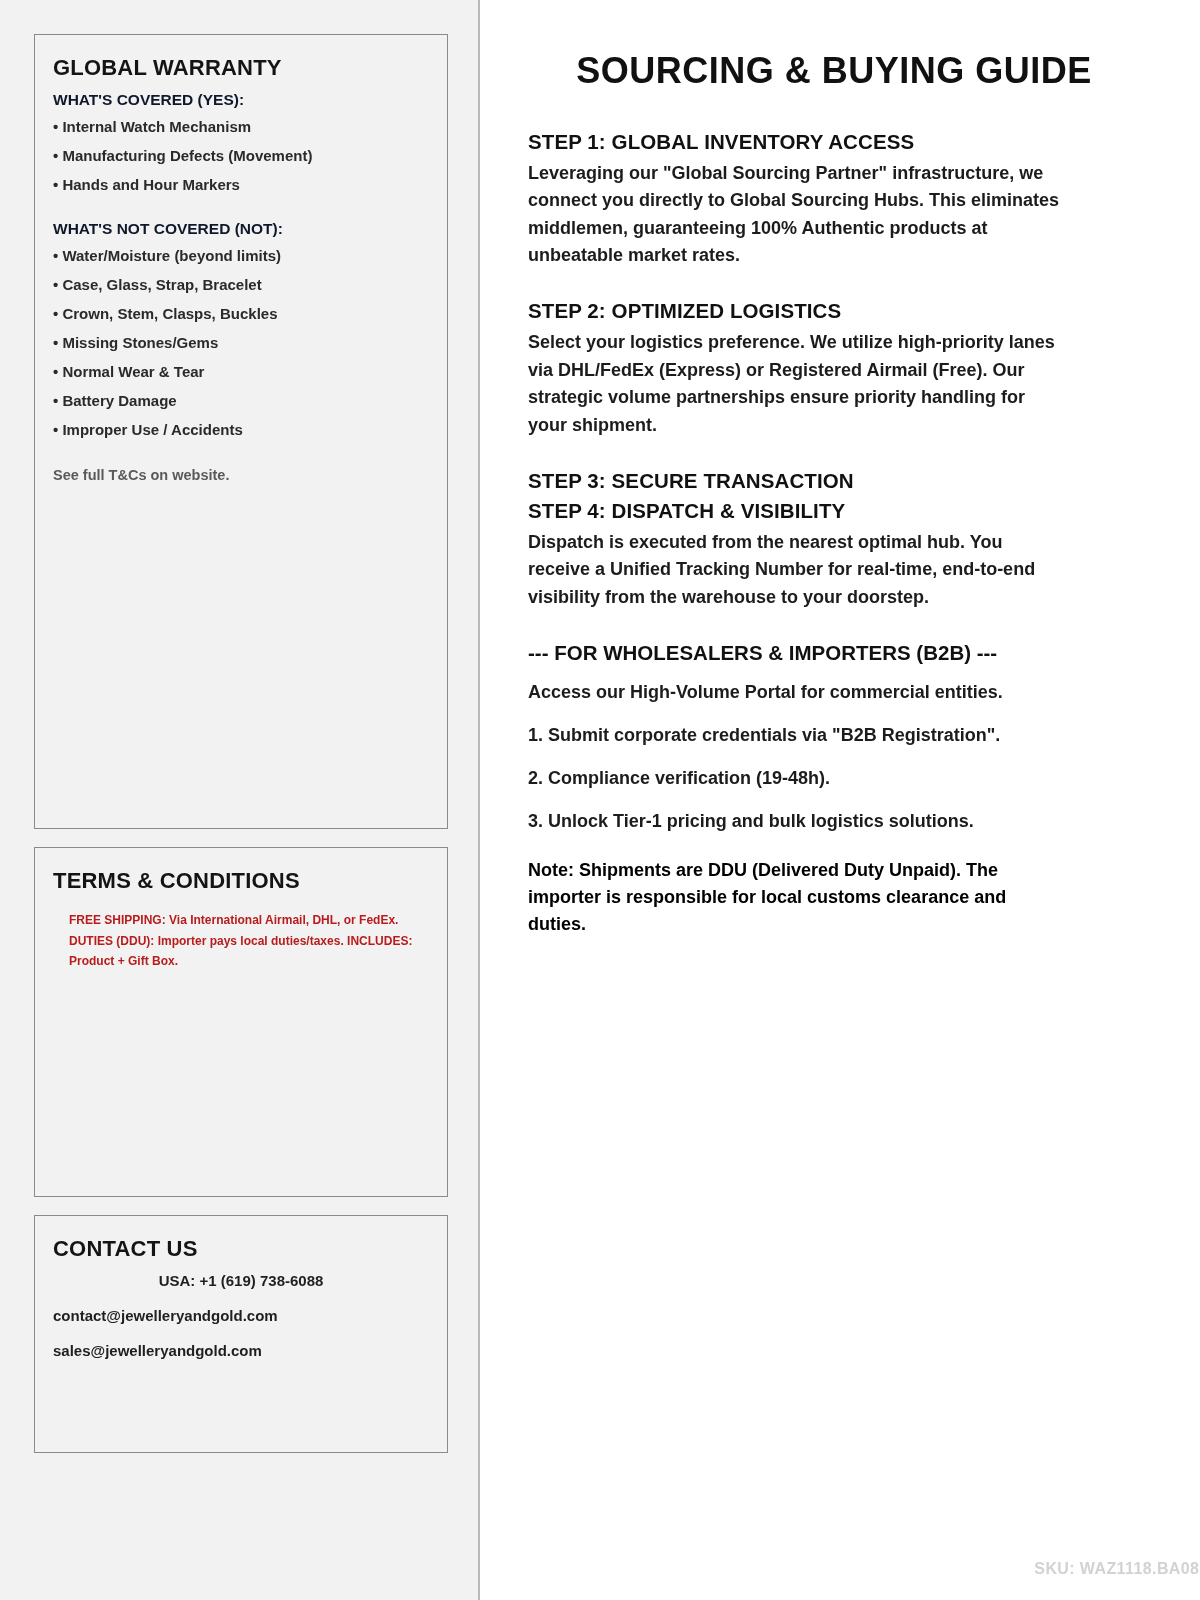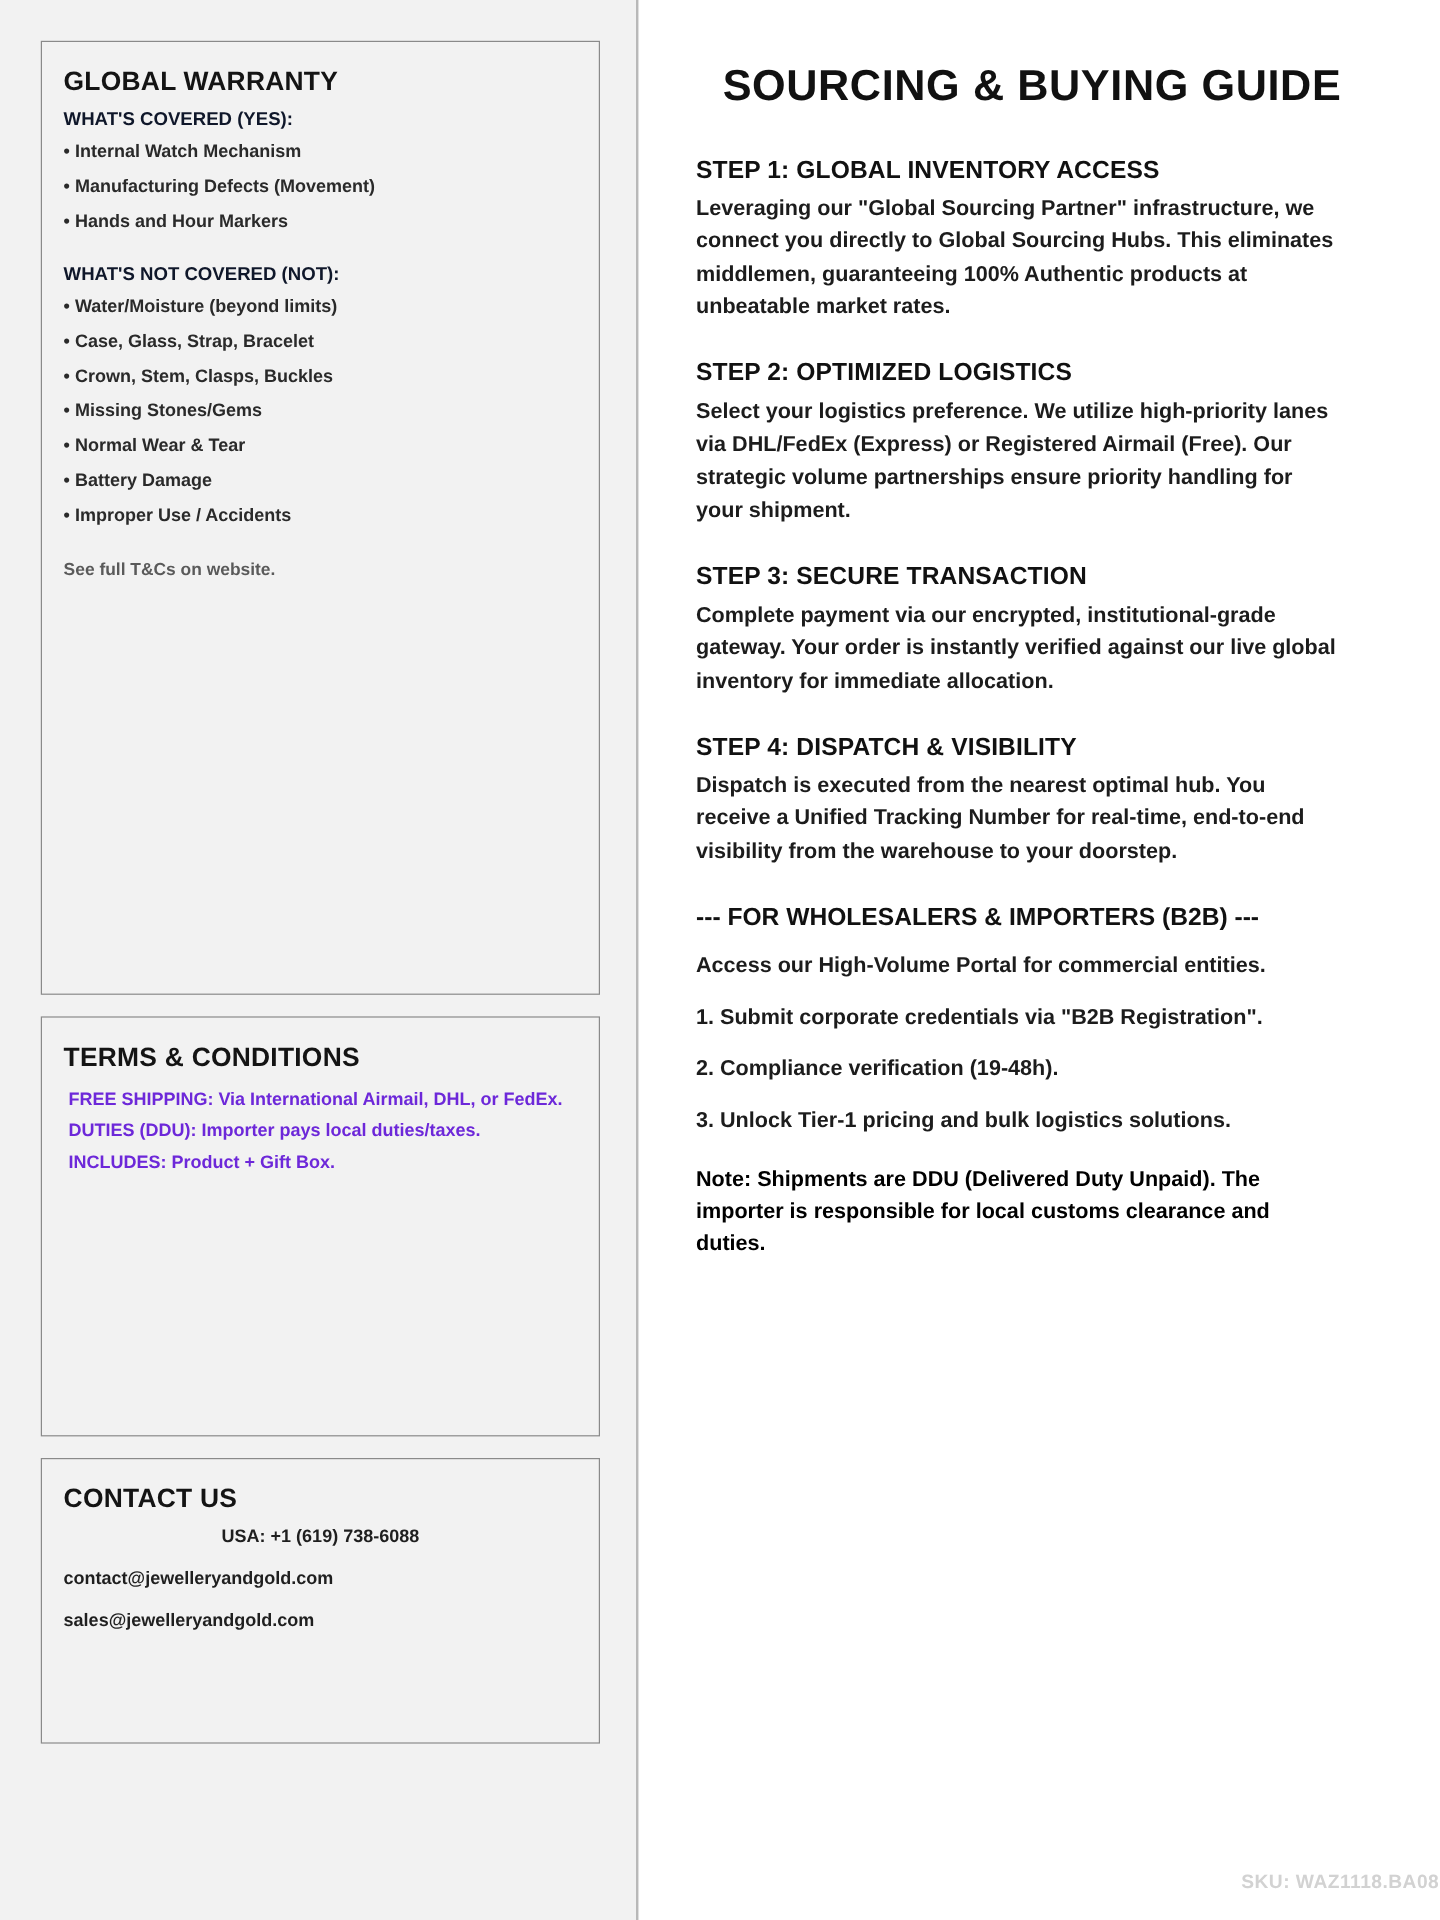--- a/index.html
+++ b/index.html
@@ -15,21 +15,21 @@
   .page {
     position: relative;
     width: 1200px;
     height: 1600px;
     display: flex;
     overflow: hidden;
   }
 
   
   .left-col {
-    width: 532px;
+    width: 480px;
     height: 1600px;
     background: #f2f2f2;
     border-right: 2px solid #b9b9b9;
     padding: 34px 30px 0 34px;
     flex-shrink: 0;
   }
   .panel {
     border: 1px solid #8a8a8a;
     background: #f2f2f2;
     padding: 20px 18px 18px 18px;
@@ -58,25 +58,25 @@
   }
   .note-line {
     font-size: 14.5px;
     font-weight: bold;
     color: #5a5a5a;
     margin-top: 28px;
   }
   .warranty-panel { height: 795px; }
   .terms-panel { height: 350px; }
   .terms-body {
-    font-size: 15px;
+    font-size: 12px;
     font-weight: bold;
     line-height: 1.72;
-    color: #6d28d9;
-    margin: 4px;
+    color: #b91c1c;
+    margin: 16px;
   }
   .contact-panel { height: 238px; }
   .contact-line {
     font-size: 15px;
     font-weight: bold;
     color: #1f1f1f;
     margin: 0 0 18px 0;
   }
   .contact-line:first-of-type { margin-top: 2px; text-align: center; }
 
@@ -191,21 +191,20 @@
       <p class="step-body">Leveraging our "Global Sourcing Partner" infrastructure, we connect you directly to Global Sourcing Hubs. This eliminates middlemen, guaranteeing 100% Authentic products at unbeatable market rates.</p>
     </div>
 
     <div>
       <div class="step-title">STEP 2: OPTIMIZED LOGISTICS</div>
       <p class="step-body">Select your logistics preference. We utilize high-priority lanes via DHL/FedEx (Express) or Registered Airmail (Free). Our strategic volume partnerships ensure priority handling for your shipment.</p>
     </div>
 
     <div>
       <div class="step-title">STEP 3: SECURE TRANSACTION</div>
-      <p class="step-body">Complete payment via our encrypted, institutional-grade gateway. Your order is instantly verified against our live global inventory for immediate allocation.</p>
     </div>
 
     <div>
       <div class="step-title">STEP 4: DISPATCH &amp; VISIBILITY</div>
       <p class="step-body">Dispatch is executed from the nearest optimal hub. You receive a Unified Tracking Number for real-time, end-to-end visibility from the warehouse to your doorstep.</p>
     </div>
 
     <div>
       <div class="b2b-title">--- FOR WHOLESALERS &amp; IMPORTERS (B2B) ---</div>
       <p class="b2b-line">Access our High-Volume Portal for commercial entities.</p>

